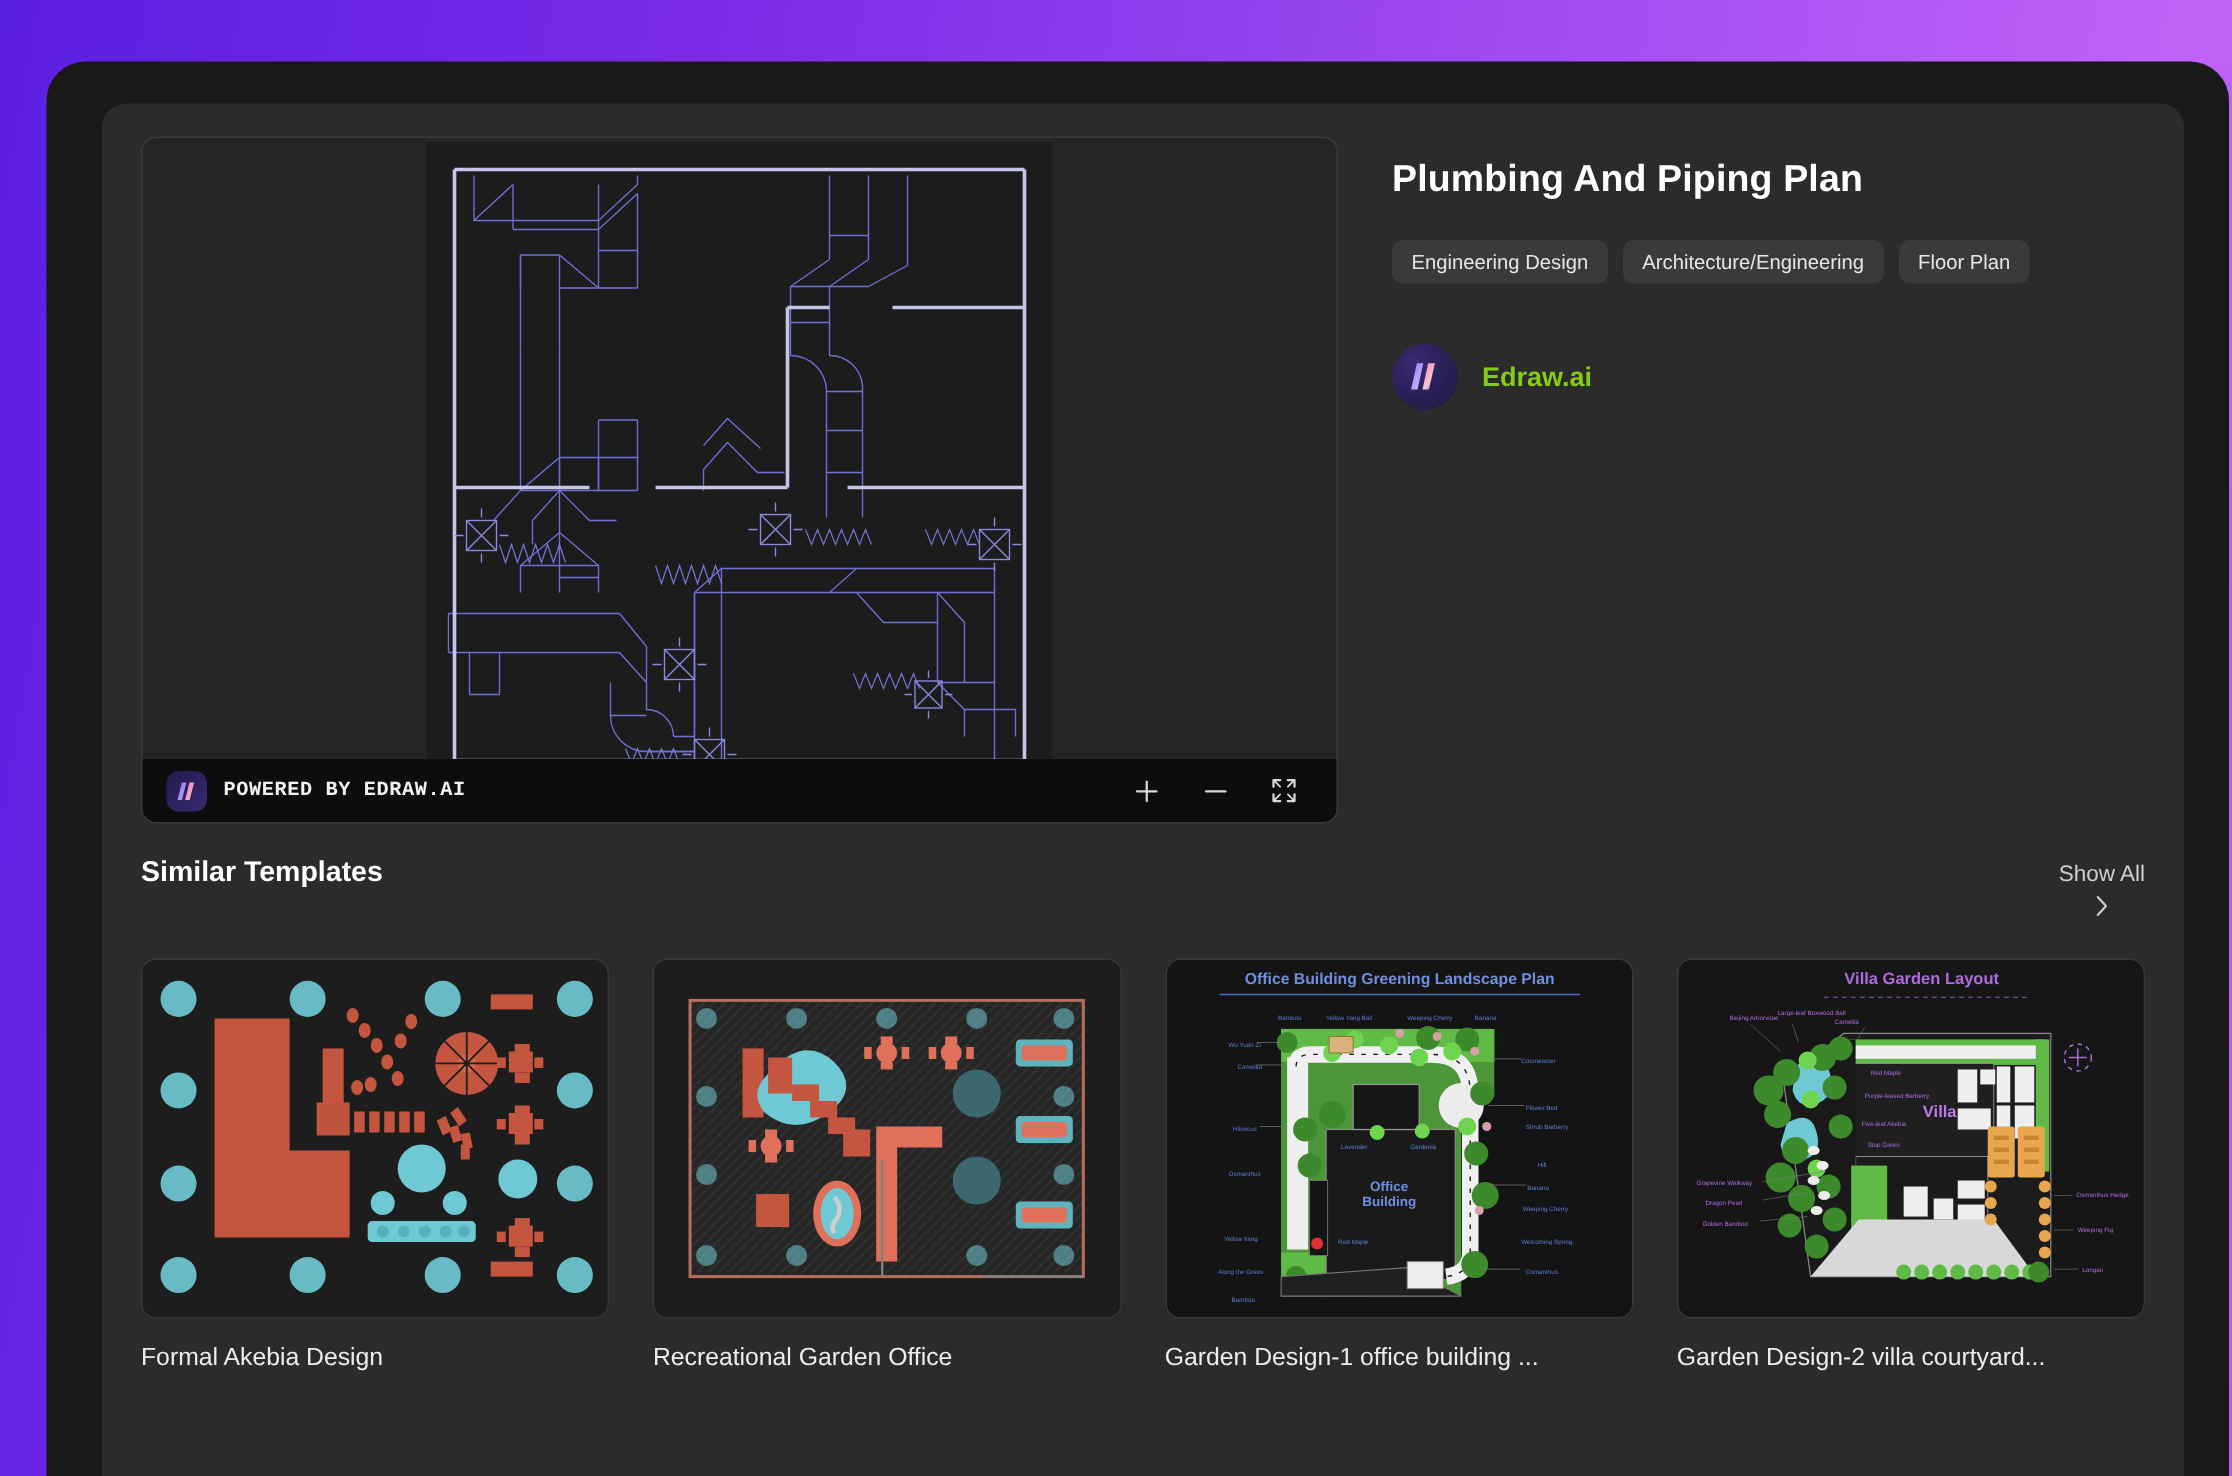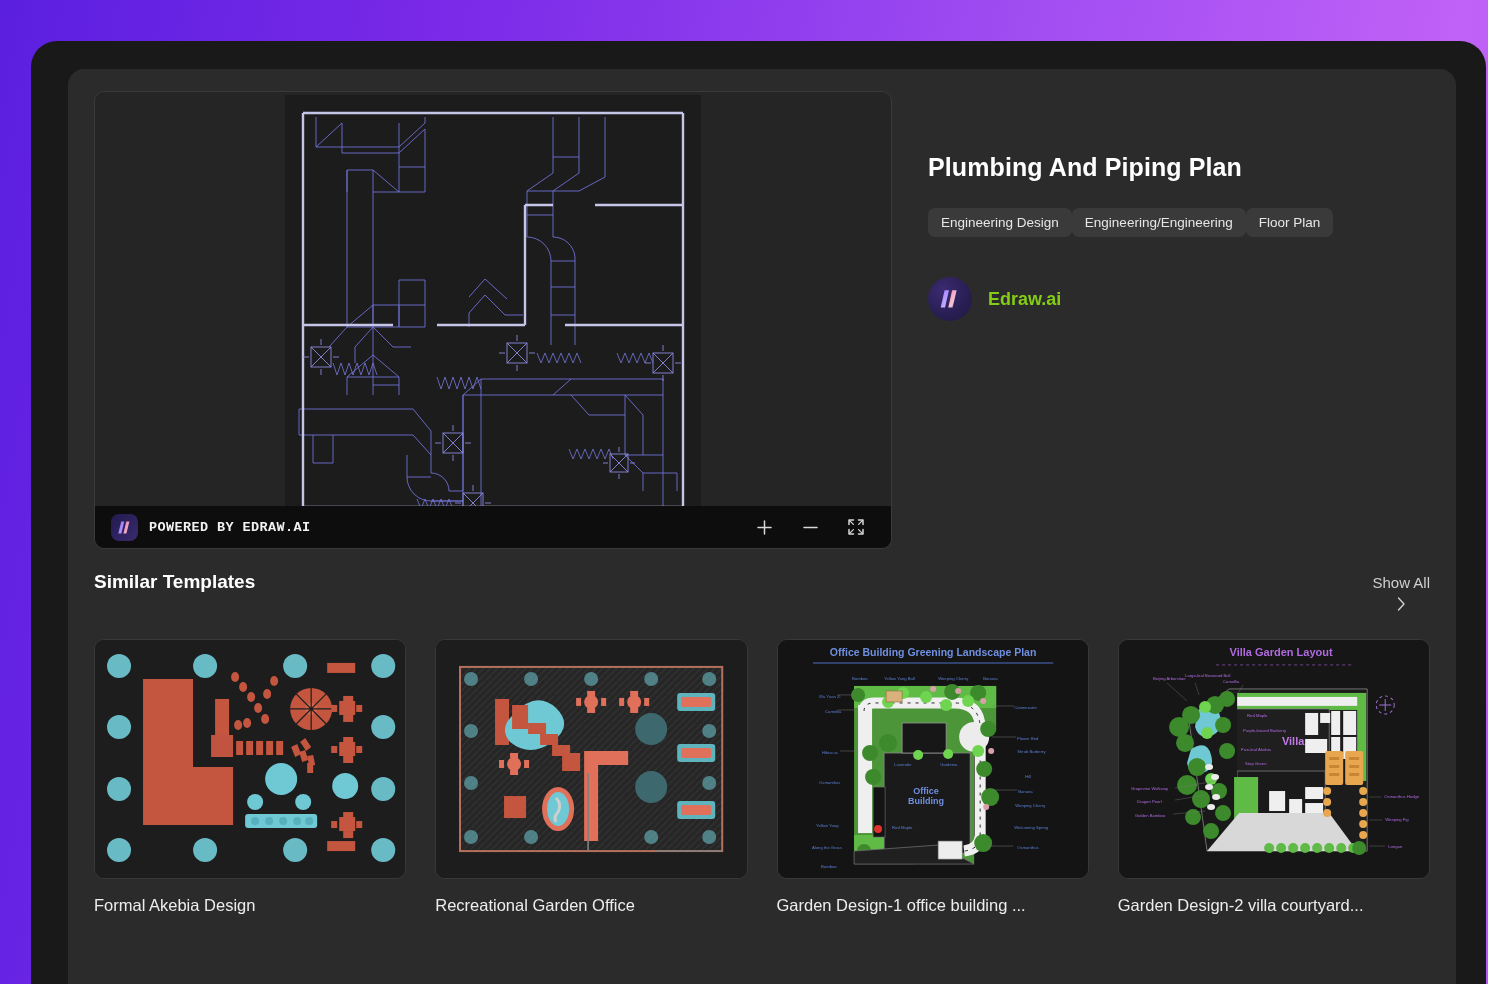--- a/index.html
+++ b/index.html
@@ -104,23 +104,22 @@
     padding-top: 14px;
     display: flex;
     flex-direction: column;
     min-width: 0;
   }
   .tpl-title {
     color: #ffffff;
     font-size: 25px;
     font-weight: bold;
     letter-spacing: 0.1px;
-    margin-top: 48px;
-  }
-  .tag-row { display: flex; margin-top: 26px; flex-wrap: wrap; align-items: flex-end; }
+  }
+  .tag-row { display: flex; gap: 10px; margin-top: 26px; flex-wrap: wrap; align-items: flex-end; }
   .tag-pill {
     background: #3a3a3a;
     color: #e6e6e6;
     font-size: 13.5px;
     padding: 7px 13px;
     border-radius: 7px;
     white-space: nowrap;
     cursor: pointer;
   }
   .author-row { display: flex; align-items: center; gap: 16px; margin-top: 40px; }
@@ -359,21 +358,21 @@
             </svg>
           </div>
         </div>
       </div>
 
       <div class="detail-col">
         <h1 class="tpl-title">Plumbing And Piping Plan</h1>
 
         <div class="tag-row">
           <span class="tag-pill">Engineering Design</span>
-          <span class="tag-pill">Engineering/Engineering</span>
+          <span class="tag-pill">Architecture/Engineering</span>
           <span class="tag-pill">Floor Plan</span>
         </div>
 
         <div class="author-row">
           <div class="author-avatar">
             <svg width="26" height="26" viewBox="0 0 26 26">
               <defs>
                 <linearGradient id="avg1" x1="0" y1="0" x2="0.7" y2="1">
                   <stop offset="0%" stop-color="#9f7bff"></stop>
                     <stop offset="100%" stop-color="#cbb6ff"></stop>

